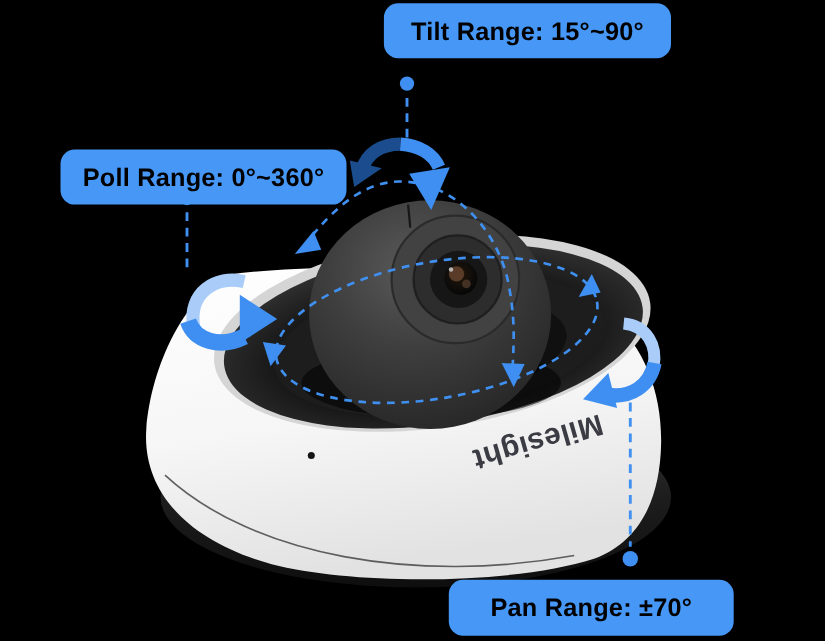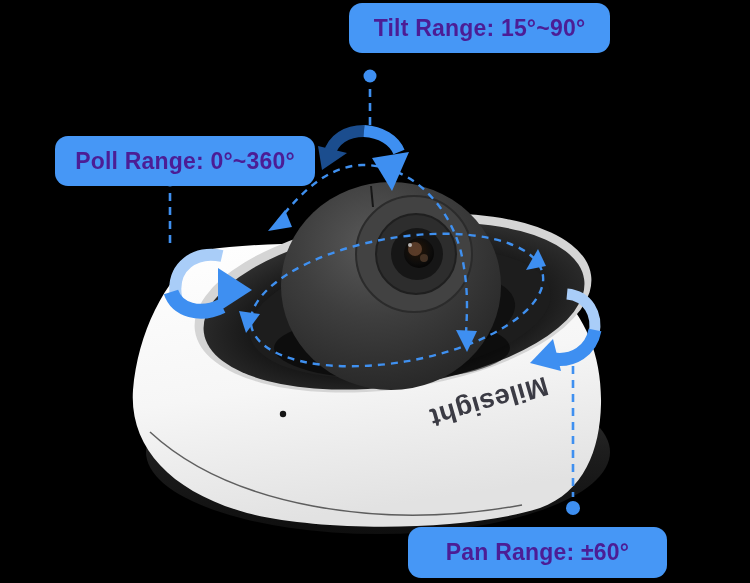--- a/index.html
+++ b/index.html
@@ -1,20 +1,20 @@
 <!DOCTYPE html>
 <html><head>
 <meta charset="utf-8">
 <style>
   html,body{margin:0;padding:0;background:#000;}
   .stage{position:relative;width:750px;height:583px;background:#000;overflow:hidden;
          font-family:"Liberation Sans",sans-serif;}
   .scene{position:absolute;left:0;top:0;}
   .callout{position:absolute;display:flex;align-items:center;justify-content:center;
-           background:#4697F6;color:#4c1d95;font-weight:700;font-size:23px;
+           background:#4697F6;color:#000000;font-weight:700;font-size:23px;
            border-radius:13px;letter-spacing:.2px;white-space:nowrap;z-index:5;}
   #callout-tilt{left:349px;top:3px;width:261px;height:50px;}
   #callout-roll{left:55px;top:111px;width:260px;height:50px;margin-top:25px;}
   #callout-pan{left:408px;top:527px;width:259px;height:51px;}
   .brand-logo{position:absolute;left:389px;top:380px;width:200px;height:44px;
               display:flex;align-items:center;justify-content:center;
               transform:rotate(164deg);color:#3B3B44;font-size:27px;font-weight:700;
               letter-spacing:.5px;z-index:3;}
 </style>
 </head>
@@ -115,14 +115,14 @@
       <path d="M 567 294 C 588 296, 598 314, 594 334" fill="none" stroke="#A9CDF8" stroke-width="11"></path>
       <path d="M 595 330 C 591 351, 573 362, 553 359" fill="none" stroke="#3E8FF1" stroke-width="13"></path>
       <polygon points="553,339 561,371 530,363" fill="#3E8FF1"></polygon>
     </g>
   </svg>
 
   <div class="brand-logo">Milesight</div>
 
   <div class="callout" id="callout-tilt">Tilt Range: 15°~90°</div>
   <div class="callout" id="callout-roll">Poll Range: 0°~360°</div>
-  <div class="callout" id="callout-pan">Pan Range: ±60°</div>
+  <div class="callout" id="callout-pan">Pan Range: ±70°</div>
 </div>
 
 </body></html>

